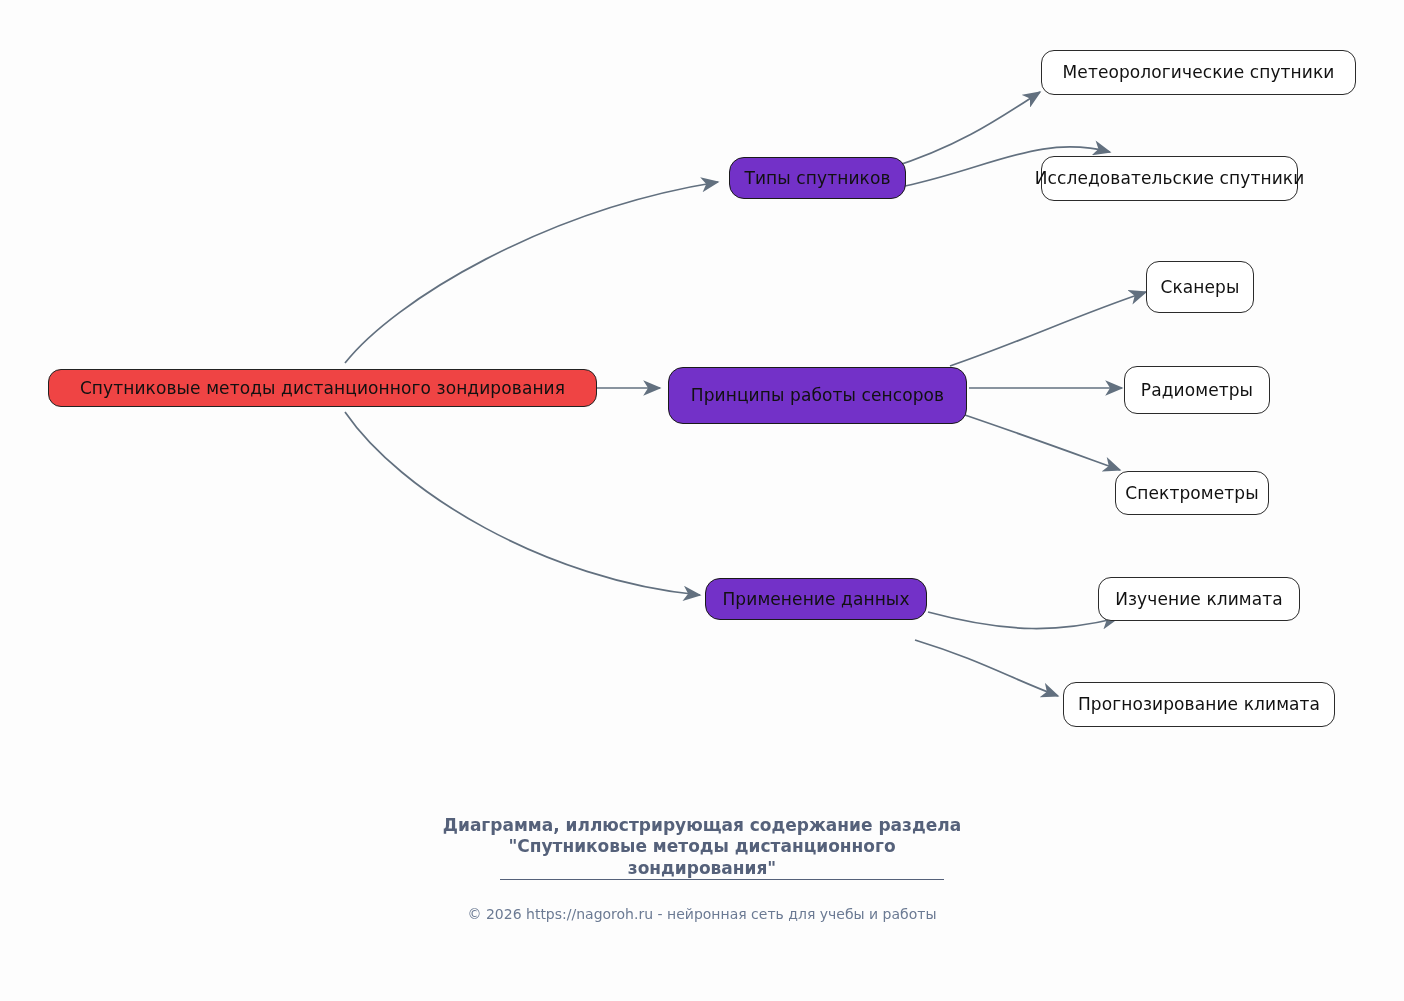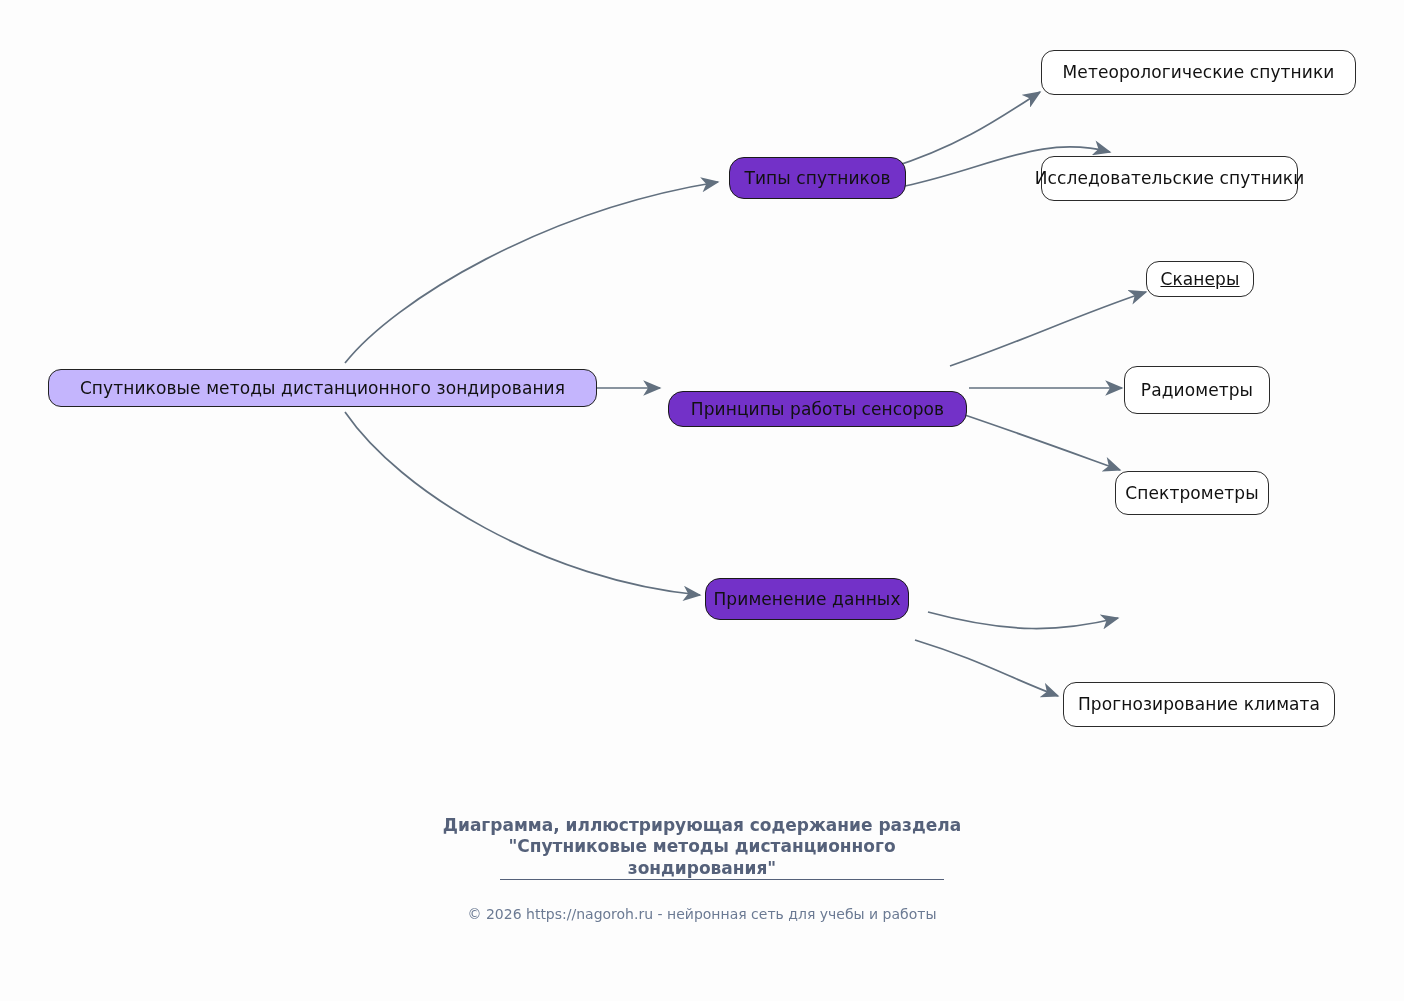--- a/index.html
+++ b/index.html
@@ -35,21 +35,21 @@
     border-radius: 14px;
     border: 1.6px solid #1b1b1b;
     font-size: 17px;
     line-height: 1;
     color: #111111;
     white-space: nowrap;
     letter-spacing: 0.1px;
     font-family: "DejaVu Sans", sans-serif;
   }
   .node.root {
-    background: #c4b5fd;
+    background: #ef4444;
     border-color: #222222;
     border-radius: 13px;
   }
   .node.branch {
     background: #7331c8;
     border-color: #1a1a1a;
     border-radius: 15px;
   }
   .node.leaf {
     background: #ffffff;
@@ -133,35 +133,38 @@
   <div class="node leaf" style="left:1041px; top:50px; width:315px; height:45px;">
     <span class="node-label">Метеорологические спутники</span>
   </div>
   <div class="node branch" style="left:729px; top:157px; width:177px; height:42px;">
     <span class="node-label">Типы спутников</span>
   </div>
   <div class="node leaf" style="left:1041px; top:156px; width:257px; height:45px;">
     <span class="node-label">Исследовательские спутники</span>
   </div>
 
-  <div class="node branch" style="left:668px; top:367px; width:299px; height:36px;margin-top:24px;">
+  <div class="node branch" style="left:668px; top:367px; width:299px; height:57px;">
     <span class="node-label">Принципы работы сенсоров</span>
   </div>
-  <div class="node leaf" style="left:1146px; top:261px; width:108px; height:36px;text-decoration:underline;">
+  <div class="node leaf" style="left:1146px; top:261px; width:108px; height:52px;">
     <span class="node-label">Сканеры</span>
   </div>
   <div class="node leaf" style="left:1124px; top:366px; width:146px; height:48px;">
     <span class="node-label">Радиометры</span>
   </div>
   <div class="node leaf" style="left:1115px; top:471px; width:154px; height:44px;">
     <span class="node-label">Спектрометры</span>
   </div>
 
-  <div class="node branch" style="left:705px; top:578px; width:204px; height:42px;">
+  <div class="node branch" style="left:705px; top:578px; width:222px; height:42px;">
     <span class="node-label">Применение данных</span>
+  </div>
+  <div class="node leaf" style="left:1098px; top:577px; width:202px; height:44px;">
+    <span class="node-label">Изучение климата</span>
   </div>
   <div class="node leaf" style="left:1063px; top:682px; width:272px; height:45px;">
     <span class="node-label">Прогнозирование климата</span>
   </div>
 
   <div class="caption" style="top:815px;">
     <span class="caption-line">Диаграмма, иллюстрирующая содержание раздела</span>
     <span class="caption-line">"Спутниковые методы дистанционного</span>
     <span class="caption-line">зондирования"</span>
   </div>

